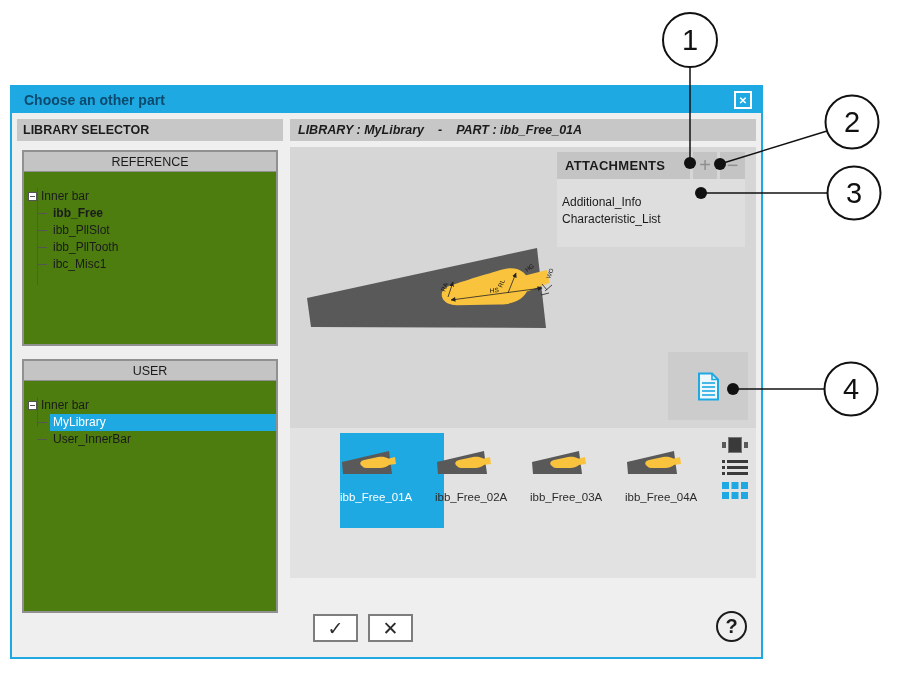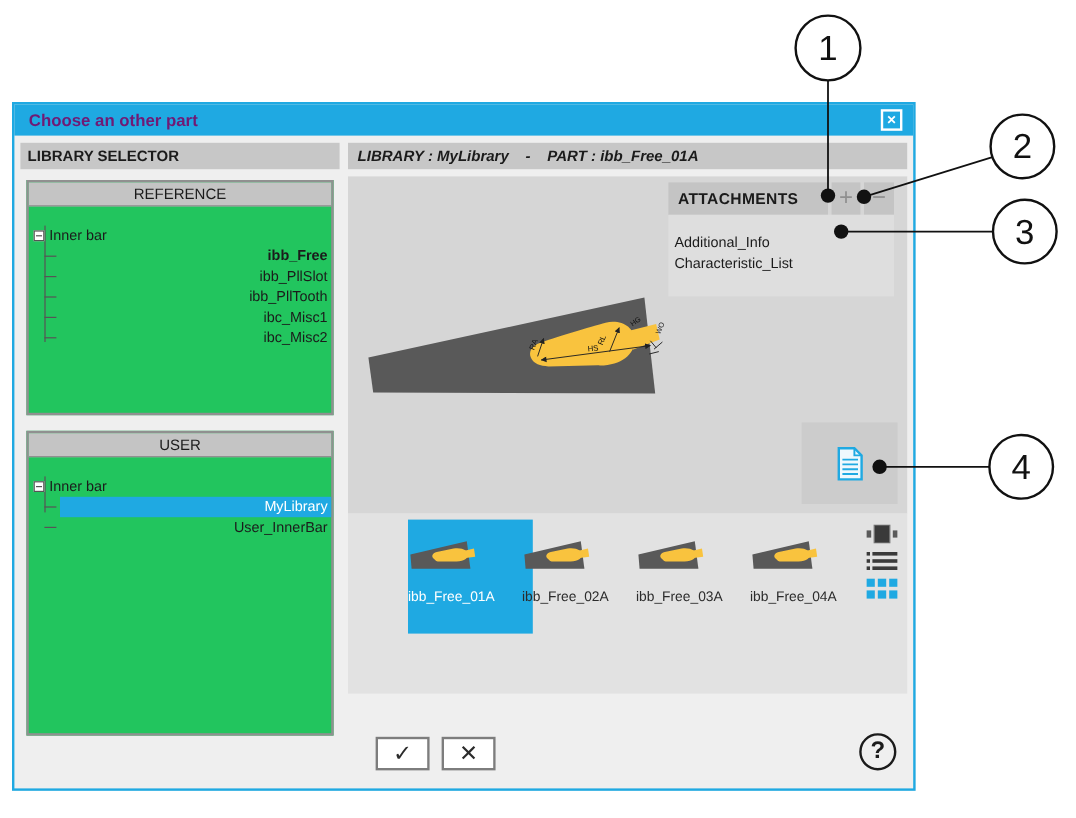--- a/index.html
+++ b/index.html
@@ -5,30 +5,30 @@
   * { box-sizing: border-box; margin: 0; padding: 0; }
   html,body { width:897px; height:682px; background:#ffffff; overflow:hidden;
               font-family:"Liberation Sans", sans-serif; color:#1b1b1b; }
   .page { position:relative; width:897px; height:682px; }
 
   
   .dialog { position:absolute; left:10px; top:85px; width:753px; height:574px;
             border:2px solid #1fa9e2; background:#efefef; }
   .titlebar { position:absolute; left:0; top:0; width:749px; height:26px;
               background:#1fa9e2; display:flex; align-items:center; }
-  .title { color:#701a75; font-weight:bold; font-size:14px; padding-left:12px; }
+  .title { color:#0c4a6e; font-weight:bold; font-size:14px; padding-left:12px; }
   .close-btn { position:absolute; right:9px; top:4px; width:18px; height:18px;
                border:2px solid #fff; color:#fff; font-size:10px; font-weight:bold;
                display:flex; align-items:center; justify-content:center; cursor:default; }
 
   
   .lp-header { position:absolute; left:5px; top:32px; width:266px; height:22px;
                background:#c7c7c7; font-weight:bold; font-size:12.5px;
                display:flex; align-items:center; padding-left:6px; }
-  .group-box { position:absolute; left:10px; width:256px; border:2px solid #909090; background:#22c55e;text-align:right; }
+  .group-box { position:absolute; left:10px; width:256px; border:2px solid #909090; background:#4d7c0f; }
   .group-ref { top:63px; height:196px; }
   .group-user { top:272px; height:254px; }
   .group-header { height:20px; background:#c4c4c4; border-bottom:1px solid #909090;
                   font-size:12.5px; display:flex; align-items:center; justify-content:center; }
   .tree { position:relative; padding-top:16px; font-size:12px; }
   .tree-root { height:17px; line-height:17px; display:flex; align-items:center; padding-left:4px; }
   .expander { display:inline-block; width:9px; height:9px; border:1px solid #555;
               position:relative; margin-right:4px; background:#fff; }
   .expander::after { content:''; position:absolute; left:1px; top:3px; width:5px; height:1px; background:#555; }
   .tree-child { position:relative; height:17px; line-height:17px; padding-left:26px; display:flex; }
@@ -115,23 +115,20 @@
             <span class="lbl bold">ibb_Free</span>
           </div>
         <div class="tree-child">
             <span class="lbl">ibb_PllSlot</span>
           </div>
         <div class="tree-child">
             <span class="lbl">ibb_PllTooth</span>
           </div>
         <div class="tree-child">
             <span class="lbl">ibc_Misc1</span>
-          </div>
-        <div class="tree-child">
-            <span class="lbl">ibc_Misc2</span>
           </div>
       </div>
     </div>
 
     <div class="group-box group-user">
       <div class="group-header">
         <span>USER</span>
       </div>
       <div class="tree">
         <div class="vline vline-user"></div>

